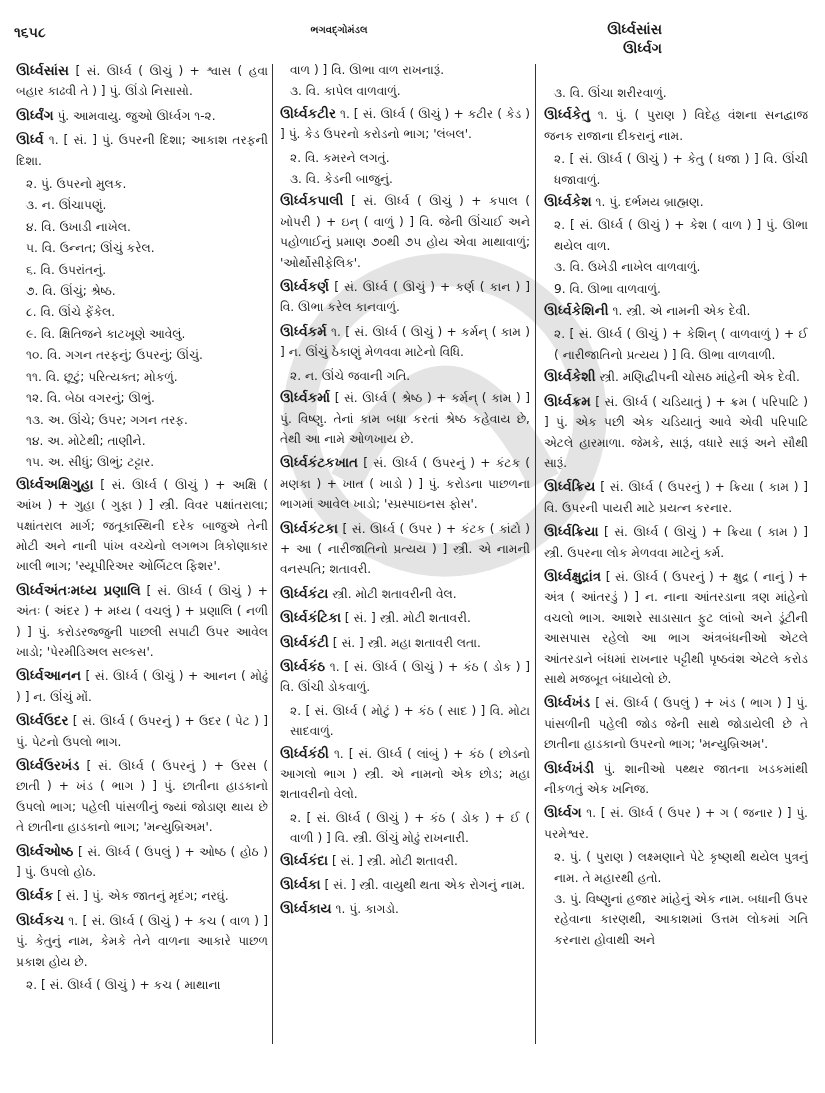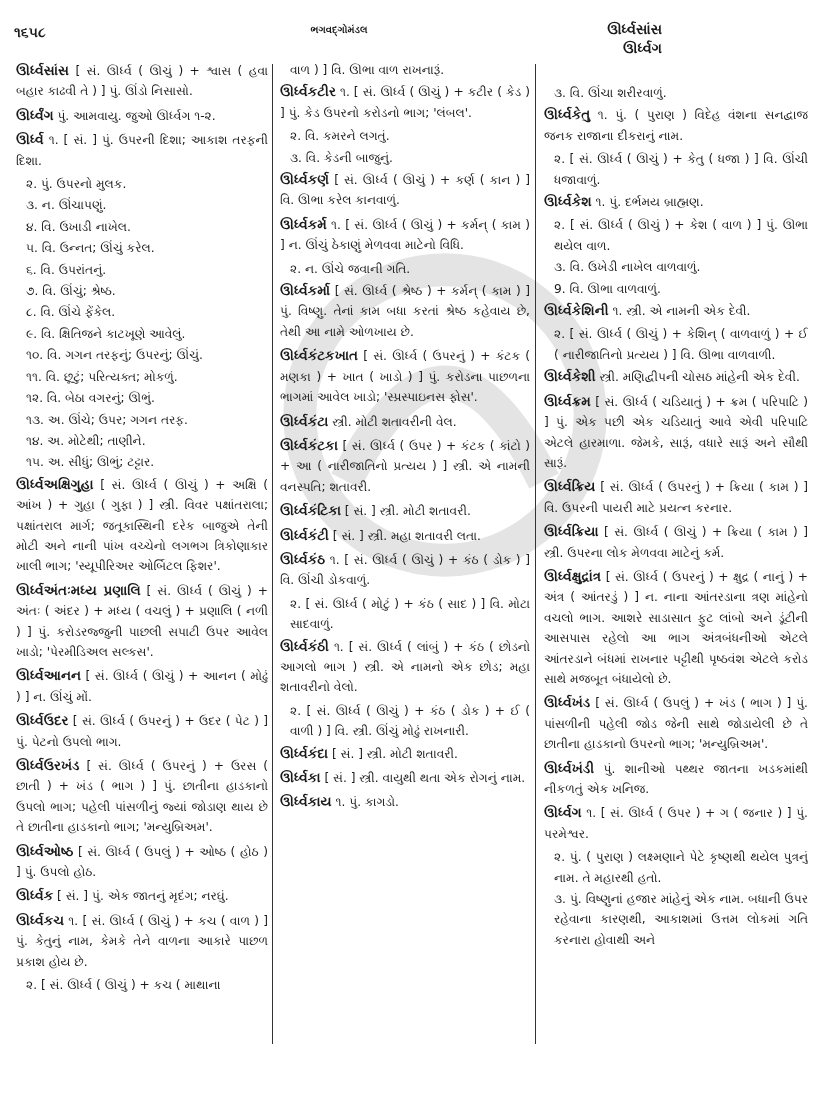--- a/index.html
+++ b/index.html
@@ -85,30 +85,32 @@
       <div class="entry"><span class="hw">ઊર્ધ્વઉદર</span><span> [ સં. ઊર્ધ્વ ( ઉપરનું ) + ઉદર ( પેટ ) ] પું. પેટનો ઉપલો ભાગ.</span></div>
       <div class="entry"><span class="hw">ઊર્ધ્વઉરખંડ</span><span> [ સં. ઊર્ધ્વ ( ઉપરનું ) + ઉરસ ( છાતી ) + ખંડ ( ભાગ ) ] પું. છાતીના હાડકાનો ઉપલો ભાગ; પહેલી પાંસળીનું જ્યાં જોડાણ થાય છે તે છાતીના હાડકાનો ભાગ; 'મન્યુબ્રિઅમ'.</span></div>
       <div class="entry"><span class="hw">ઊર્ધ્વઓષ્ઠ</span><span> [ સં. ઊર્ધ્વ ( ઉપલું ) + ઓષ્ઠ ( હોઠ ) ] પું. ઉપલો હોઠ.</span></div>
       <div class="entry"><span class="hw">ઊર્ધ્વક</span><span> [ સં. ] પું. એક જાતનું મૃદંગ; નરઘું.</span></div>
       <div class="entry"><span class="hw">ઊર્ધ્વકચ</span><span> ૧. [ સં. ઊર્ધ્વ ( ઊચું ) + કચ ( વાળ ) ] પું. કેતુનું નામ, કેમકે તેને વાળના આકારે પાછળ પ્રકાશ હોય છે.</span></div>
       <div class="sub">૨. [ સં. ઊર્ધ્વ ( ઊચું ) + કચ ( માથાના</div>
     </div>
   <div class="divider" style="left:272px"></div>
   <div class="col col2" id="col1">
       <div class="sub cont">વાળ ) ] વિ. ઊભા વાળ રાખનારૂં.</div>
+      <div class="sub">૩. વિ. કાપેલ વાળવાળું.</div>
       <div class="entry"><span class="hw">ઊર્ધ્વકટીર</span><span> ૧. [ સં. ઊર્ધ્વ ( ઊચું ) + કટીર ( કેડ ) ] પું. કેડ ઉપરનો કરોડનો ભાગ; 'લંબલ'.</span></div>
       <div class="sub">૨. વિ. કમરને લગતું.</div>
       <div class="sub">૩. વિ. કેડની બાજુનું.</div>
+      <div class="entry"><span class="hw">ઊર્ધ્વકપાલી</span><span> [ સં. ઊર્ધ્વ ( ઊચું ) + કપાલ ( ખોપરી ) + ઇન્ ( વાળું ) ] વિ. જેની ઊંચાઈ અને પહોળાઈનું પ્રમાણ ૭૦થી ૭૫ હોય એવા માથાવાળું; 'ઓર્થોસીફેલિક'.</span></div>
       <div class="entry"><span class="hw">ઊર્ધ્વકર્ણ</span><span> [ સં. ઊર્ધ્વ ( ઊચું ) + કર્ણ ( કાન ) ] વિ. ઊભા કરેલ કાનવાળું.</span></div>
       <div class="entry"><span class="hw">ઊર્ધ્વકર્મ</span><span> ૧. [ સં. ઊર્ધ્વ ( ઊચું ) + કર્મન્ ( કામ ) ] ન. ઊંચું ઠેકાણું મેળવવા માટેનો વિધિ.</span></div>
       <div class="sub">૨. ન. ઊંચે જવાની ગતિ.</div>
       <div class="entry"><span class="hw">ઊર્ધ્વકર્મા</span><span> [ સં. ઊર્ધ્વ ( શ્રેષ્ઠ ) + કર્મન્ ( કામ ) ] પું. વિષ્ણુ. તેનાં કામ બધા કરતાં શ્રેષ્ઠ કહેવાય છે, તેથી આ નામે ઓળખાય છે.</span></div>
       <div class="entry"><span class="hw">ઊર્ધ્વકંટકખાત</span><span> [ સં. ઊર્ધ્વ ( ઉપરનું ) + કંટક ( મણકા ) + ખાત ( ખાડો ) ] પું. કરોડના પાછળના ભાગમાં આવેલ ખાડો; 'સ્પ્રસ્પાઇનસ ફોસ'.</span></div>
+      <div class="entry"><span class="hw">ઊર્ધ્વકંટકા</span><span> [ સં. ઊર્ધ્વ ( ઉપર ) + કંટક ( કાંટો ) + આ ( નારીજાતિનો પ્રત્યય ) ] સ્ત્રી. એ નામની વનસ્પતિ; શતાવરી.</span></div>
       <div class="entry"><span class="hw">ઊર્ધ્વકંટા</span><span> સ્ત્રી. મોટી શતાવરીની વેલ.</span></div>
-      <div class="entry"><span class="hw">ઊર્ધ્વકંટકા</span><span> [ સં. ઊર્ધ્વ ( ઉપર ) + કંટક ( કાંટો ) + આ ( નારીજાતિનો પ્રત્યય ) ] સ્ત્રી. એ નામની વનસ્પતિ; શતાવરી.</span></div>
       <div class="entry"><span class="hw">ઊર્ધ્વકંટિકા</span><span> [ સં. ] સ્ત્રી. મોટી શતાવરી.</span></div>
       <div class="entry"><span class="hw">ઊર્ધ્વકંટી</span><span> [ સં. ] સ્ત્રી. મહા શતાવરી લતા.</span></div>
       <div class="entry"><span class="hw">ઊર્ધ્વકંઠ</span><span> ૧. [ સં. ઊર્ધ્વ ( ઊચું ) + કંઠ ( ડોક ) ] વિ. ઊંચી ડોકવાળું.</span></div>
       <div class="sub">૨. [ સં. ઊર્ધ્વ ( મોટું ) + કંઠ ( સાદ ) ] વિ. મોટા સાદવાળું.</div>
       <div class="entry"><span class="hw">ઊર્ધ્વકંઠી</span><span> ૧. [ સં. ઊર્ધ્વ ( લાંબું ) + કંઠ ( છોડનો આગલો ભાગ ) સ્ત્રી. એ નામનો એક છોડ; મહા શતાવરીનો વેલો.</span></div>
       <div class="sub">૨. [ સં. ઊર્ધ્વ ( ઊચું ) + કંઠ ( ડોક ) + ઈ ( વાળી ) ] વિ. સ્ત્રી. ઊંચું મોઢું રાખનારી.</div>
       <div class="entry"><span class="hw">ઊર્ધ્વકંદા</span><span> [ સં. ] સ્ત્રી. મોટી શતાવરી.</span></div>
       <div class="entry"><span class="hw">ઊર્ધ્વકા</span><span> [ સં. ] સ્ત્રી. વાયુથી થતા એક રોગનું નામ.</span></div>
       <div class="entry"><span class="hw">ઊર્ધ્વકાય</span><span> ૧. પું. કાગડો.</span></div>
     </div>

